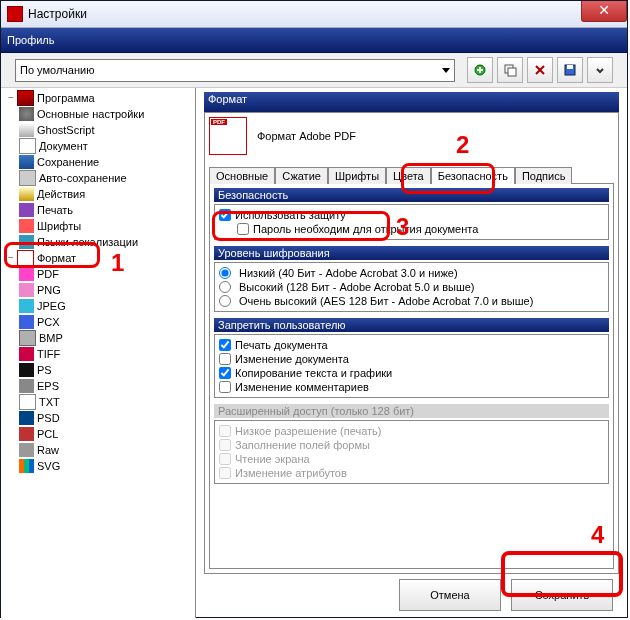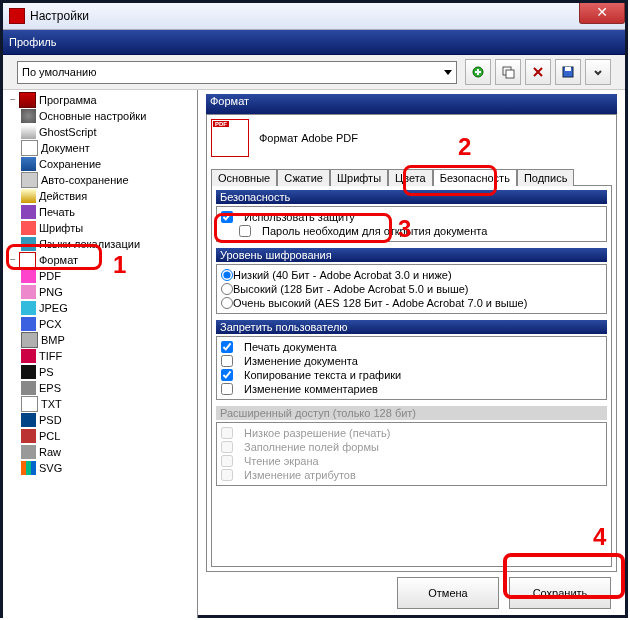--- a/index.html
+++ b/index.html
@@ -1,16 +1,16 @@
 <!DOCTYPE html>
 <html><head>
 <meta charset="utf-8">
 <style>
 html,body{margin:0;padding:0;font-family:Tahoma,Arial,sans-serif;font-size:11px;background:#fff}
-.win{width:628px;height:618px;border:3px solid #0f172a;box-sizing:border-box;position:relative;background:#fff}
+.win{width:628px;height:618px;border:1px solid #0f172a;box-sizing:border-box;position:relative;background:#fff}
 .titlebar{height:26px;background:linear-gradient(#f4f7fe,#dde5f5);display:flex;align-items:center;padding-left:6px;position:relative;border-bottom:1px solid #aab}
 .titlebar .ico{width:14px;height:14px;background:#c00;margin-right:5px;border:1px solid #800}
 .titlebar .ttl{color:#000;font-size:12px}
 .closebtn{position:absolute;right:0;top:0;width:44px;height:20px;background:linear-gradient(#e06060,#c03030);color:#fff;text-align:center;line-height:18px;font-size:14px;border-radius:0 0 3px 3px;border:1px solid #8a2a2a;border-top:none;cursor:pointer}
 .profilebar{height:24px;background:linear-gradient(#2a4aa0,#0b1f6a);color:#fff;display:flex;align-items:center;padding-left:6px;font-weight:normal;border-bottom:1px solid #001050}
 .toolbar{height:34px;background:#f0f0f0;display:flex;align-items:center;padding:0 14px;border-bottom:1px solid #ccc}
 .combo{flex:0 0 430px;height:21px;border:1px solid #7a7a7a;background:#fff;display:flex;align-items:center;padding:0 4px;position:relative}
 .combo .arrow{margin-left:auto;width:0;height:0;border-left:4px solid transparent;border-right:4px solid transparent;border-top:5px solid #000}
 .tbtns{margin-left:auto;display:flex;gap:4px}
 .tbtn{width:24px;height:24px;border:1px solid #b0b0b0;background:linear-gradient(#fff,#e8e8e8);display:flex;align-items:center;justify-content:center;cursor:pointer}
@@ -27,23 +27,23 @@
 .fmt-box{border:1px solid #888;flex:1;padding:4px;display:flex;flex-direction:column;position:relative}
 .fmt-top{display:flex;align-items:center;height:38px;margin-bottom:6px}
 .pdf-ico{width:36px;height:36px;border:1px solid #c00;background:#fff;display:flex;align-items:center;justify-content:center;color:#c00;font-size:8px;font-weight:bold;margin-right:10px;position:relative}
 .pdf-ico::before{content:"PDF";position:absolute;top:1px;left:1px;background:#c00;color:#fff;padding:0 2px;font-size:6px}
 .tabs{display:flex;align-items:flex-end;height:22px;position:relative}
 .tab{border:1px solid #888;border-bottom:none;background:#f0f0f0;padding:2px 6px;margin-right:0;font-size:11px;cursor:pointer;position:relative;top:1px}
 .tab.active{background:#fff;z-index:2}
 .tabpanel{border:1px solid #888;flex:1;padding:4px;background:#fff;overflow:hidden}
 .group-h{background:linear-gradient(#2a4aa0,#0b1f6a);color:#fff;padding:1px 4px;font-size:11px;margin-bottom:2px}
 .group-b{border:1px solid #888;padding:3px 4px;margin-bottom:6px}
-.chk{display:flex;gap:11px;padding:1px 0}
+.chk{display:flex;gap:4px;padding:1px 0}
 .chk input{width:12px;height:12px;margin:0}
-.rad{display:flex;align-items:center;gap:0;padding:1px 0}
+.rad{display:flex;align-items:center;gap:8px;padding:1px 0}
 .rad input{width:12px;height:12px;margin:0}
 .two-col{display:grid;grid-template-columns:1fr}
 .disabled{color:#9a9a9a}
 .disabled .group-h{color:#ddd}
 .footer{height:42px;display:flex;align-items:center;justify-content:flex-end;gap:10px;padding:0 6px}
 .btn{width:100px;height:30px;border:1px solid #888;background:linear-gradient(#fff,#e4e4e4);cursor:pointer;font-size:11px;text-align:center;display:flex;align-items:center;justify-content:center}
 .ic-prog{background:linear-gradient(#c00,#800);border:1px solid #600}
 .ic-gear{background:radial-gradient(#888,#555)}
 .ic-ghost{background:linear-gradient(#fff,#aaa)}
 .ic-doc{background:#fff;border:1px solid #888}

